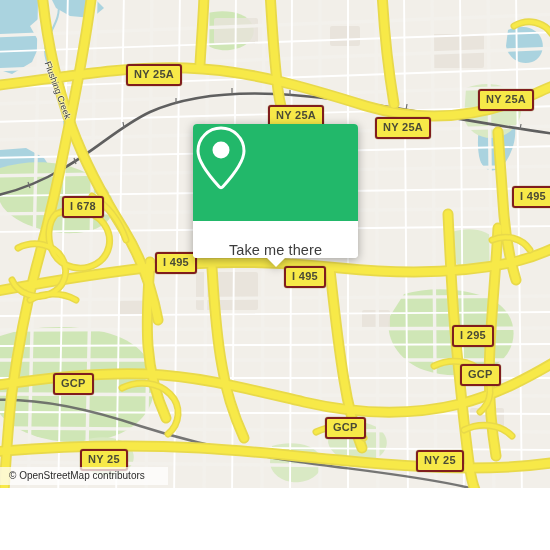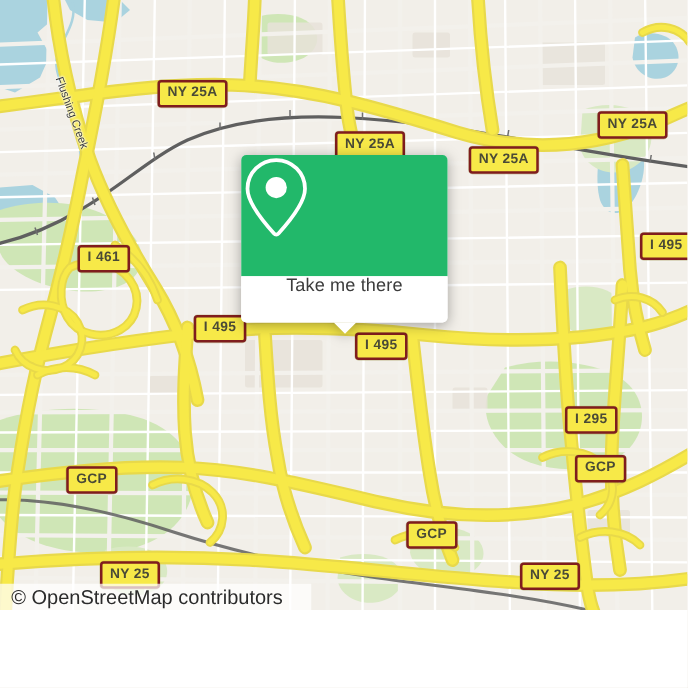--- a/index.html
+++ b/index.html
@@ -52,39 +52,39 @@
   .card-head{
     background:#22b86a;
     height:97px;
     border-radius:4px 4px 0 0;
     display:flex;align-items:center;justify-content:center;
   }
   .card-body{
     background:#ffffff;
     border-radius:0 0 4px 4px;
     height:37px;
-    display:flex;align-items:flex-start;justify-content:center;
+    display:flex;align-items:flex-end;justify-content:center;
   }
   .card-body span{
     color:#3c3c3c;font-size:14.5px;letter-spacing:.1px;
   }
   .card-tail{
     position:absolute;left:50%;margin-left:-9px;top:134px;
     width:0;height:0;
     border-left:9px solid transparent;
     border-right:9px solid transparent;
     border-top:9px solid #ffffff;
   }
 
   
   .attrib{
     position:absolute;left:0;top:467px;
     background:rgba(255,255,255,.72);
     padding:3px 23px 4px 9px;
-    font-size:16px;color:#2b2b2b;
+    font-size:10px;color:#2b2b2b;
     font-family:"Liberation Sans","DejaVu Sans",sans-serif;
   }
 
   
   .footer{
     position:absolute;left:0;top:488px;width:550px;height:62px;
     background:#ffffff;
   }
 </style>
 </head>
@@ -276,21 +276,21 @@
       </g>
     </svg>
 
     <div class="waterlabel" style="left:52px;top:60px;transform:rotate(70deg);transform-origin:left top;">Flushing Creek</div>
 
     <div id="shields">
         <div class="shield" style="left: 126px; top: 64px;">NY 25A</div>
         <div class="shield" style="left: 268px; top: 105px;">NY 25A</div>
         <div class="shield" style="left: 375px; top: 117px;">NY 25A</div>
         <div class="shield" style="left: 478px; top: 89px;">NY 25A</div>
-        <div class="shield" style="left: 62px; top: 196px;">I 461</div>
+        <div class="shield" style="left: 62px; top: 196px;">I 678</div>
         <div class="shield" style="left: 155px; top: 252px;">I 495</div>
         <div class="shield" style="left: 284px; top: 266px;">I 495</div>
         <div class="shield" style="left: 512px; top: 186px;">I 495</div>
         <div class="shield" style="left: 452px; top: 277px; margin-top: 48px;">I 295</div>
         <div class="shield" style="left: 53px; top: 373px;">GCP</div>
         <div class="shield" style="left: 460px; top: 364px;">GCP</div>
         <div class="shield" style="left: 325px; top: 417px;">GCP</div>
         <div class="shield" style="left: 80px; top: 449px;">NY 25</div>
         <div class="shield" style="left: 416px; top: 450px;">NY 25</div>
       </div>

